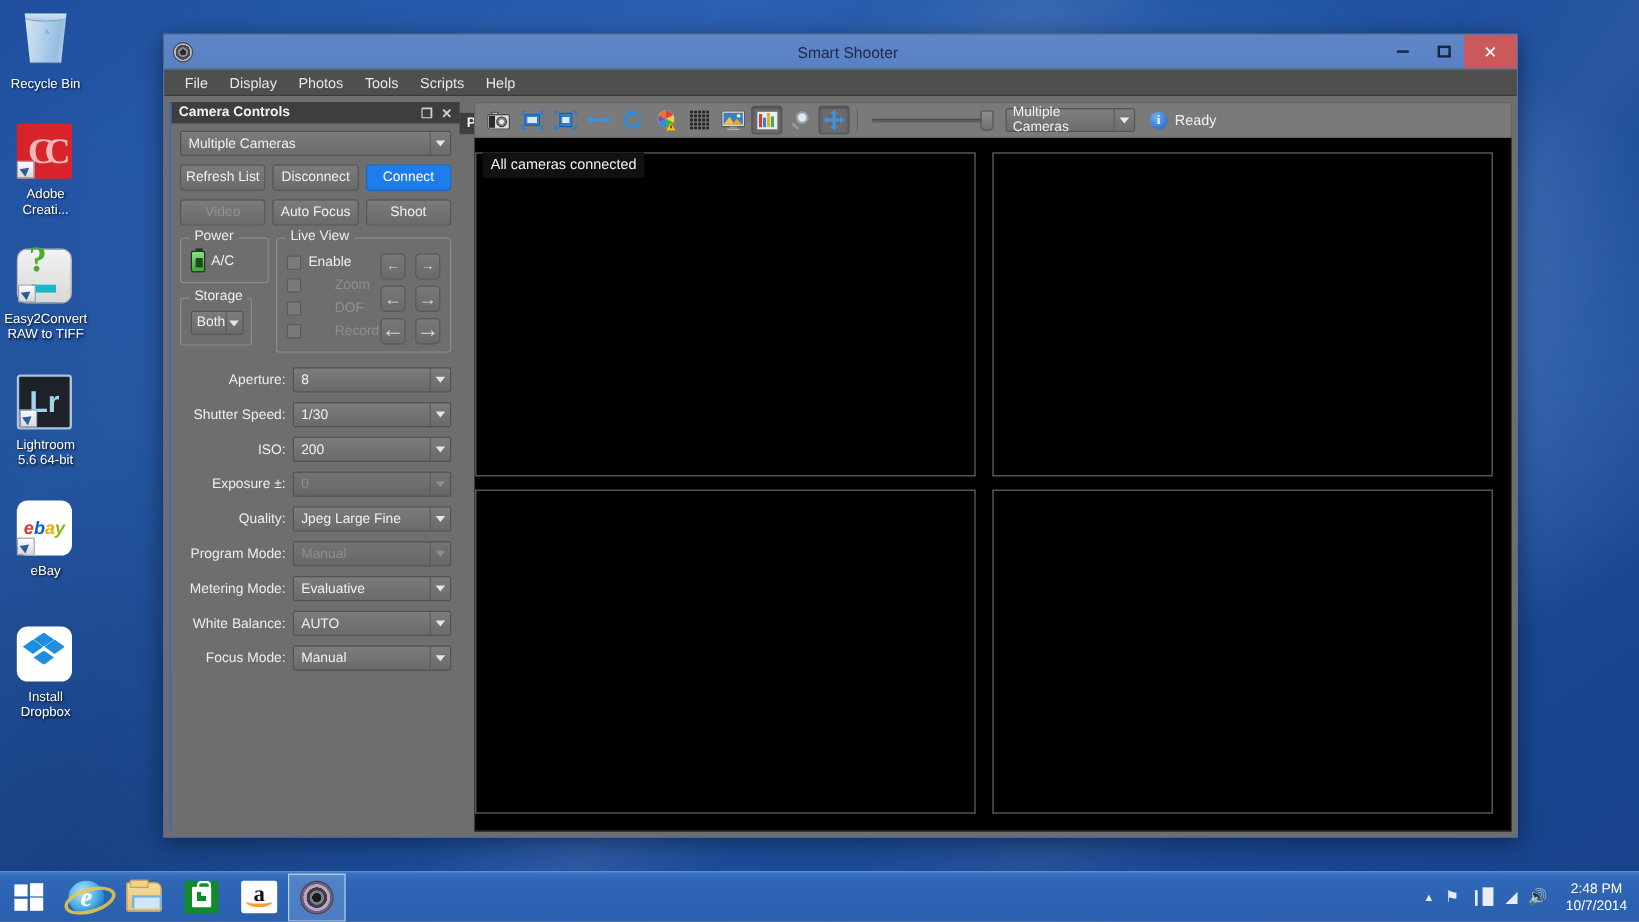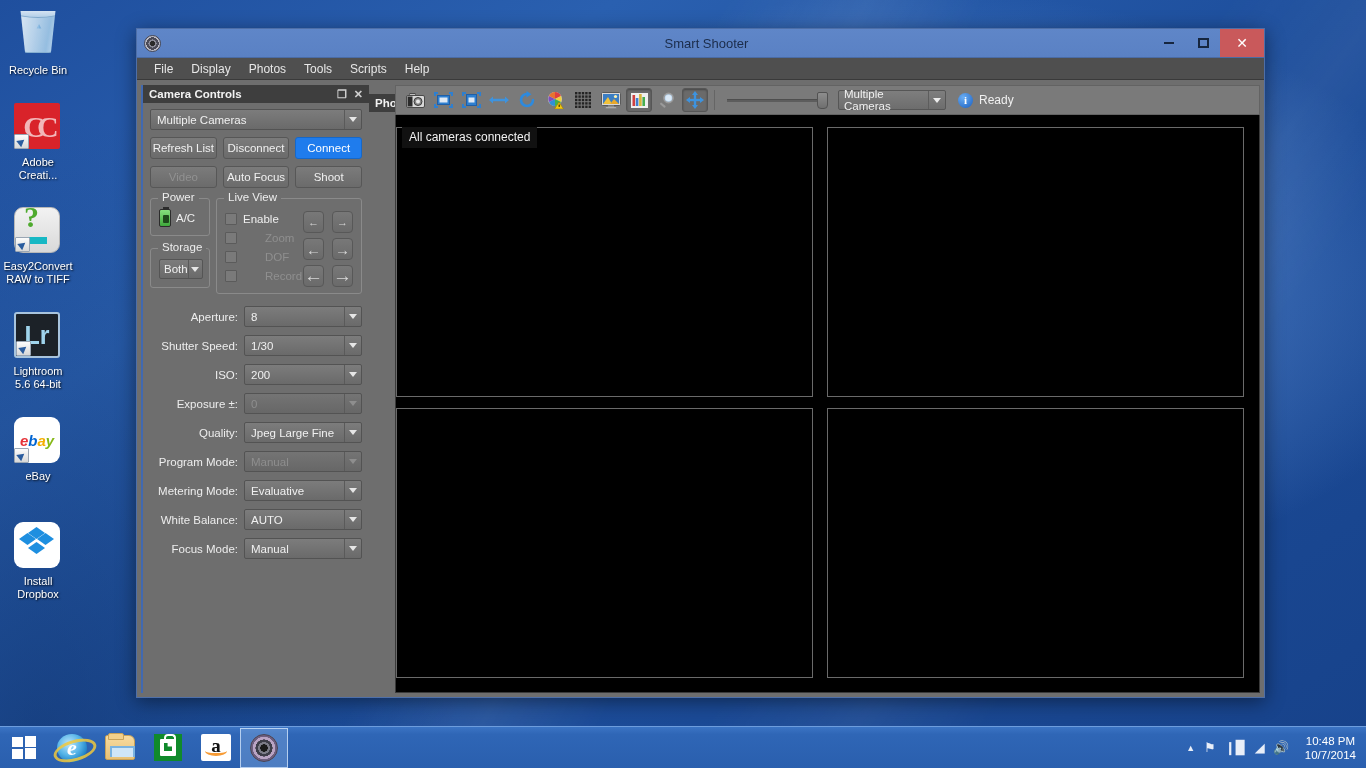--- a/index.html
+++ b/index.html
@@ -292,21 +292,21 @@
     border-radius: 3px;
     position: relative;
     padding: 10px 8px 8px 8px;
   }
   .grp > .grp-label {
     position: absolute; top: -8px; left: 7px;
     background: #6e6e6e;
     padding: 0 4px;
     font-size: 11.5px; color: #ededed;
   }
-  #grp-power { width: 60px; }
+  #grp-power { width: 74px; }
   #grp-storage { width: 60px; margin-top: 12px; }
   .col-left { display: flex; flex-direction: column; }
 
   .power-row { display: flex; align-items: center; gap: 5px; }
   .battery {
     width: 12px; height: 18px;
     background: linear-gradient(#86e07e, #3fa83b);
     border: 1px solid #2c2c2c;
     border-radius: 2px;
     position: relative;
@@ -1043,19 +1043,19 @@
       <span class="ss-task-icon"></span>
     </div>
 
     <div class="tray">
       <span class="ic" style="font-size:9px">▲</span>
       <span class="ic">⚑</span>
       <span class="ic">❙▉</span>
       <span class="ic">◢</span>
       <span class="ic">🔊</span>
       <div class="tray-clock">
-        <div>10:48 PM</div>
+        <div>2:48 PM</div>
         <div>10/7/2014</div>
       </div>
     </div>
   </div>
 
 </div>
 
 </body></html>

